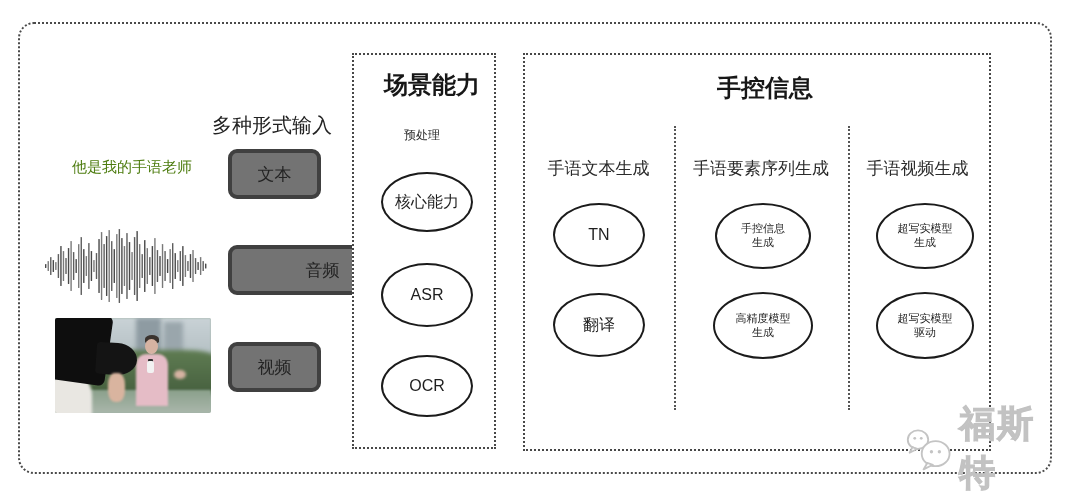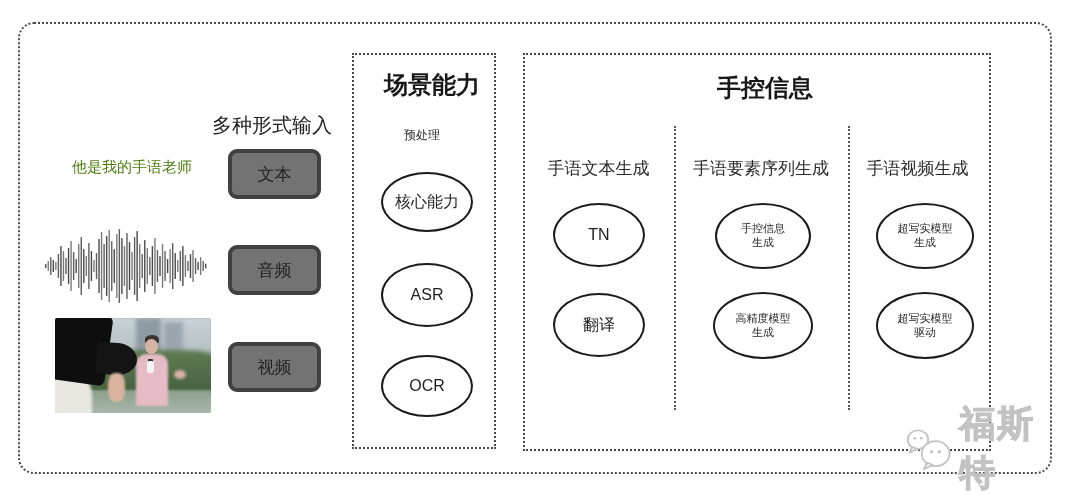--- a/index.html
+++ b/index.html
@@ -14,21 +14,21 @@
     border:2px dotted #4a4a4a;border-radius:16px;background:#fff;
   }
   
   #input-heading{left:212px;top:104px;width:120px;font-size:20px;font-weight:500;color:#222;letter-spacing:0px;margin-top:8px;}
   #input-text-sample{left:47px;top:158px;width:170px;font-size:15px;color:#4d7c0f;text-align:center;}
   .io-btn{
     width:85px;height:42px;border:4px solid #404040;border-radius:9px;background:#737373;
     display:flex;align-items:center;justify-content:center;font-size:17px;color:#242424;
   }
   #btn-text{left:228px;top:149px;}
-  #btn-audio{left:228px;top:245px;}
+  #btn-audio{left:228px;top:245px;padding-left:48px;}
   #btn-video{left:228px;top:342px;}
   #waveform{left:45px;top:228px;width:163px;height:76px;}
   
   #video-thumb{left:55px;top:318px;width:156px;height:95px;overflow:hidden;border-radius:2px;background:#9fb0a4;}
   .ph{position:absolute;}
   .ph-sky{top:0;left:0;width:100%;height:42%;background:linear-gradient(#c9d2d6,#b3bfc2);filter:blur(1px);}
   .ph-bldg1{top:0;left:52%;width:16%;height:52%;background:#8e9ba2;filter:blur(2px);}
   .ph-bldg2{top:4%;left:70%;width:12%;height:42%;background:#9aa6ac;filter:blur(2px);}
   .ph-hedge{top:34%;left:-4%;width:108%;height:46%;background:linear-gradient(#5f7c52,#46603f);filter:blur(2px);border-radius:30% 20% 0 0/30% 18% 0 0;}
   .ph-ground{bottom:0;left:0;width:100%;height:24%;background:linear-gradient(#8aa08b,#aab7ab);filter:blur(1px);}

